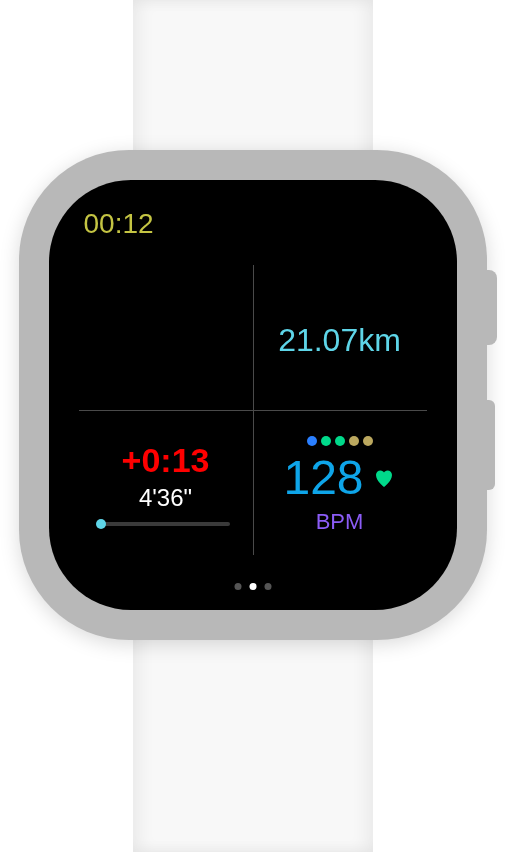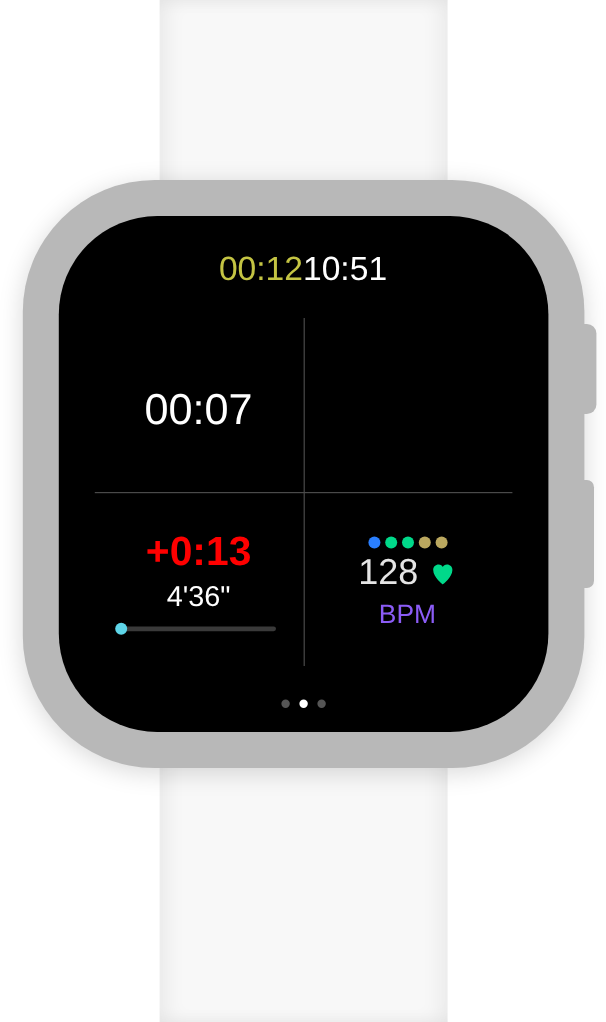--- a/index.html
+++ b/index.html
@@ -78,21 +78,21 @@
       bottom: 30px;
       background: #000;
       border-radius: 82px;
       overflow: hidden;
       padding: 28px 30px 20px 30px;
     }
     
     
     .header {
       display: flex;
-      justify-content: center;
+      justify-content: space-between;
       align-items: center;
       margin-bottom: 25px;
       padding: 0 5px;
     }
     .elapsed-time {
       color: #c4c443;
       font-size: 28px;
       font-weight: 400;
     }
     .clock-time {
@@ -189,22 +189,22 @@
       width: 10px;
       height: 10px;
       border-radius: 50%;
     }
     .hr-row {
       display: flex;
       align-items: center;
       gap: 8px;
     }
     .bpm-value {
-      color: #e5e5e5;
-      font-size: 30px;
+      color: #0ea5e9;
+      font-size: 48px;
       font-weight: 500;
     }
     .heart-icon {
       width: 24px;
       height: 24px;
     }
     .bpm-label {
       color: #8b5cf6;
       font-size: 22px;
       margin-top: 4px;
@@ -236,32 +236,31 @@
 <div class="band-bottom"></div>
 
 <div class="watch-case">
   <div class="crown"></div>
   <div class="side-button"></div>
 
   <div class="screen">
 
     <div class="header">
       <div class="elapsed-time">00:12</div>
-      <div class="clock-time">10:51</div>
     </div>
 
     <div class="grid">
       <div class="divider-v"></div>
       <div class="divider-h"></div>
 
       <div class="cell cell-tl">
-        <div class="metric-value duration-value">00:07</div>
       </div>
 
       <div class="cell cell-tr">
+        <div class="metric-value distance-value">21.07km</div>
       </div>
 
       <div class="cell cell-bl">
         <div class="pace-diff">+0:13</div>
         <div class="pace-target">4'36"</div>
         <div class="progress-container">
           <div class="progress-track"></div>
           <div class="progress-dot"></div>
         </div>
       </div>

